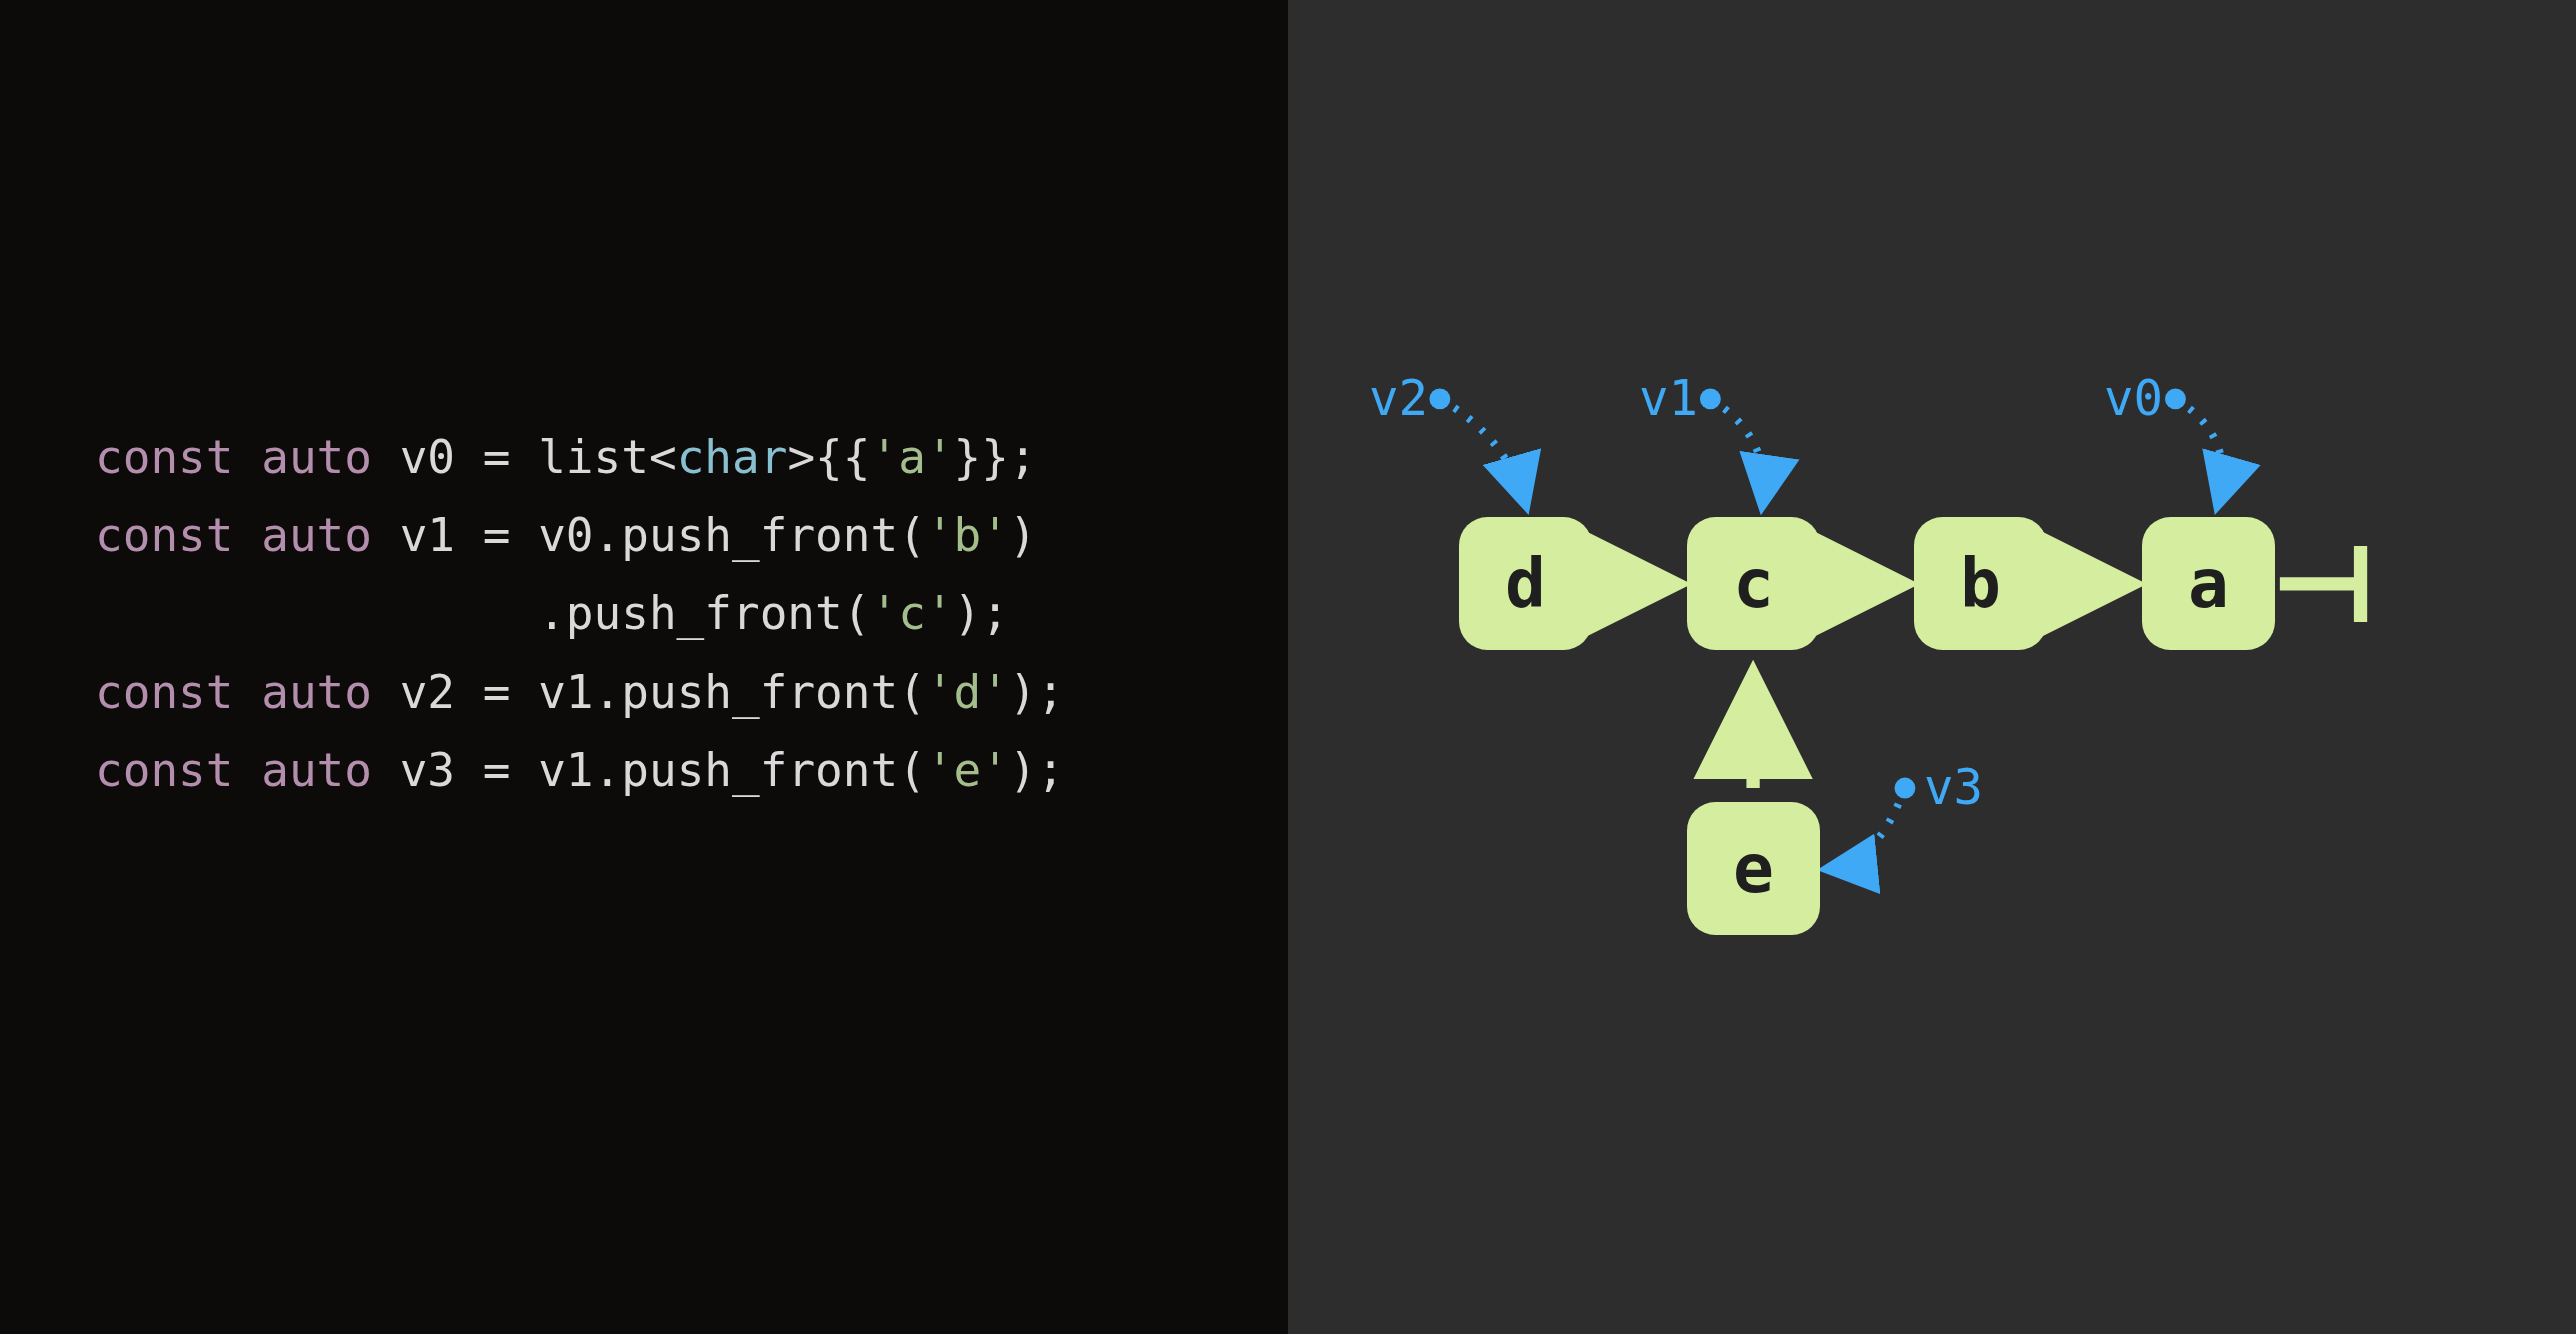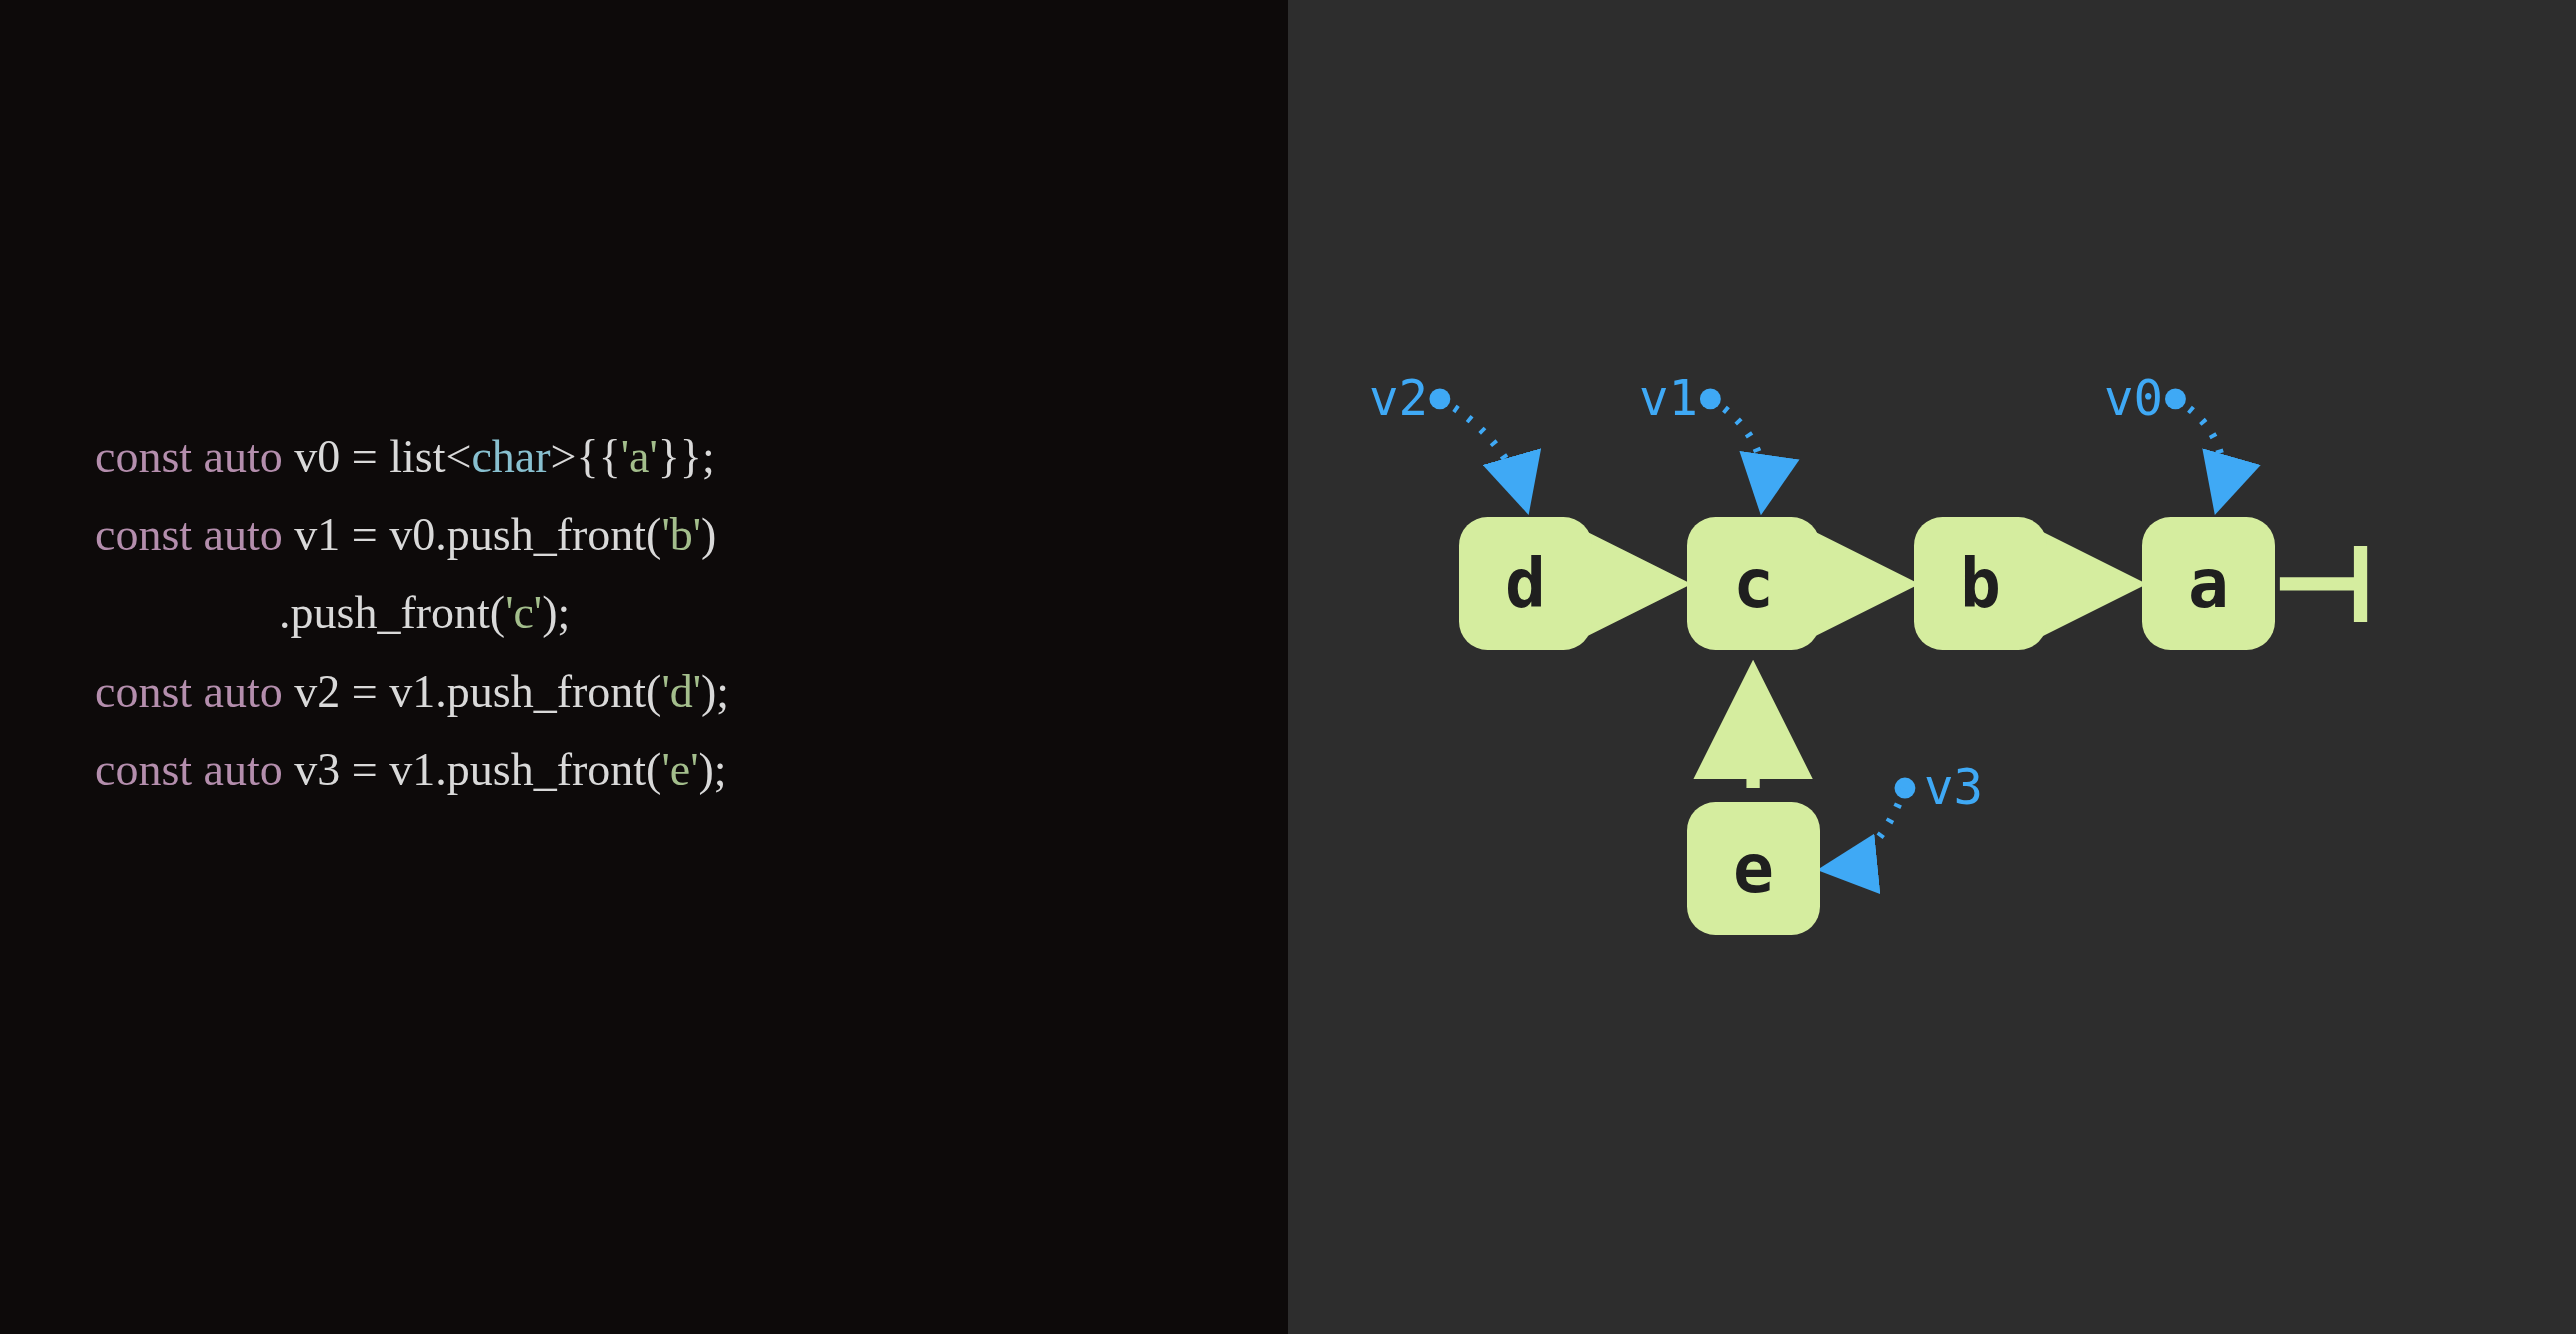--- a/index.html
+++ b/index.html
@@ -9,21 +9,20 @@
     background:#0d0a0a;
     width:2576px;
     height:1335px;
     overflow:hidden;
   }
   .left{
     width:50%;
     background:#0d0a0a;
     padding:418px 0 0 95px;
     box-sizing:border-box;
-    font-family:Liberation Serif, serif;
   }
   .right{
     width:50%;
     background:#2d2d2d;
     position:relative;
   }
   .code{
     font-size:46px;
     line-height:1.7;
     white-space:pre;

